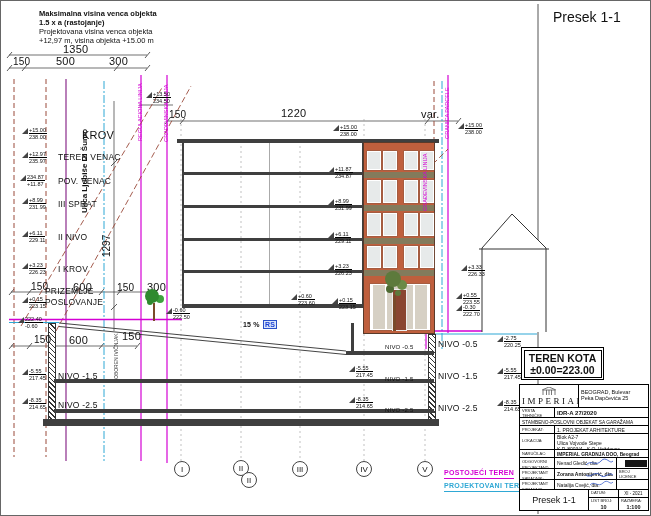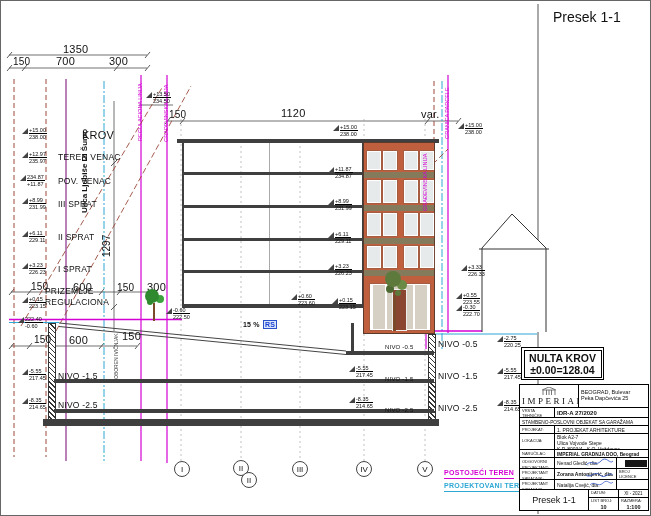--- a/index.html
+++ b/index.html
@@ -166,40 +166,40 @@
   <div class="hatchwall" style="left:427px;top:333px;width:6px;height:87px;"></div>
   <div class="wallv" style="left:350px;top:322px;width:3px;height:30px;"></div>
   <div class="slab" style="left:345px;top:350px;width:88px;height:4px;"></div>
   <div class="slab" style="left:53px;top:378px;width:380px;height:4px;"></div>
   <div class="slab" style="left:53px;top:408px;width:380px;height:4px;"></div>
   <div class="slab" style="left:42px;top:418px;width:396px;height:7px;"></div>
 
   <div id="anno-layer" class="abs" style="left:0;top:0;width:651px;height:516px;z-index:6;pointer-events:none;">
       <div class="lab" style="left: 62px; top: 43px; font-size: 11px;">1350</div>
       <div class="lab" style="left: 12px; top: 56px; font-size: 10px;">150</div>
-      <div class="lab" style="left: 55px; top: 55px; font-size: 11px;">700</div>
+      <div class="lab" style="left: 55px; top: 55px; font-size: 11px;">500</div>
       <div class="lab" style="left: 108px; top: 55px; font-size: 11px;">300</div>
       <div class="lab" style="left: 168px; top: 109px; font-size: 10px;">150</div>
-      <div class="lab" style="left: 280px; top: 107px; font-size: 11px;">1120</div>
+      <div class="lab" style="left: 280px; top: 107px; font-size: 11px;">1220</div>
       <div class="lab" style="left: 420px; top: 108px; font-size: 11px;">var.</div>
       <div class="lab" style="left: 30px; top: 281px; font-size: 10px;">150</div>
       <div class="lab" style="left: 72px; top: 281px; font-size: 11px;">600</div>
       <div class="lab" style="left: 116px; top: 282px; font-size: 10px;">150</div>
       <div class="lab" style="left: 146px; top: 281px; font-size: 11px;">300</div>
       <div class="lab" style="left: 33px; top: 334px; font-size: 10px;">150</div>
       <div class="lab" style="left: 68px; top: 334px; font-size: 11px;">600</div>
       <div class="lab" style="left: 121px; top: 330px; font-size: 11px;">150</div>
       <div class="lab" style="left: 57px; top: 129px; font-size: 11px; margin-left: 24px;">KROV</div>
       <div class="lab" style="left: 57px; top: 152px; font-size: 8.5px;">TEREN VENAC</div>
       <div class="lab" style="left: 57px; top: 176px; font-size: 8.5px;">POV. VENAC</div>
       <div class="lab" style="left: 57px; top: 199px; font-size: 8.5px;">III  SPRAT</div>
-      <div class="lab" style="left: 57px; top: 232px; font-size: 8.5px;">II SPRAT</div>
-      <div class="lab" style="left: 57px; top: 264px; font-size: 8.5px;">I  SPRAT</div>
+      <div class="lab" style="left: 57px; top: 232px; font-size: 8.5px;">II NIVO</div>
+      <div class="lab" style="left: 57px; top: 264px; font-size: 8.5px;">I  KROV</div>
       <div class="lab" style="left: 44px; top: 286px; font-size: 8.5px;">PRIZEMLJE</div>
-      <div class="lab" style="left: 44px; top: 297px; font-size: 8.5px;">REGULACIONA</div>
+      <div class="lab" style="left: 44px; top: 297px; font-size: 8.5px;">POSLOVANJE</div>
       <div class="lab" style="left: 57px; top: 371px; font-size: 8.5px;">NIVO -1.5</div>
       <div class="lab" style="left: 57px; top: 400px; font-size: 8.5px;">NIVO -2.5</div>
       <div class="lab" style="left: 437px; top: 339px; font-size: 8.5px;">NIVO -0.5</div>
       <div class="lab" style="left: 437px; top: 371px; font-size: 8.5px;">NIVO -1.5</div>
       <div class="lab" style="left: 437px; top: 403px; font-size: 8.5px;">NIVO -2.5</div>
       <div class="lab" style="left: 384px; top: 343px; font-size: 6px;">NIVO -0.5</div>
       <div class="lab" style="left: 384px; top: 375px; font-size: 6px;">NIVO -1.5</div>
       <div class="lab" style="left: 384px; top: 406px; font-size: 6px;">NIVO -2.5</div>
       <div class="lab bold" style="left: 242px; top: 320px; font-size: 7px;">15 %</div>
       <div class="lab bold boxed" style="left: 262px; top: 319px; font-size: 7px; color: rgb(26, 63, 212);">RS</div>
@@ -323,30 +323,36 @@
         <div class="ev-b">214.65</div>
       </div>
       <div class="bubble" style="left: 173px; top: 460px;">I</div>
       <div class="bubble" style="left: 232px; top: 459px;">II</div>
       <div class="bubble" style="left: 240px; top: 471px;">II</div>
       <div class="bubble" style="left: 291px; top: 460px;">III</div>
       <div class="bubble" style="left: 355px; top: 460px;">IV</div>
       <div class="bubble" style="left: 416px; top: 460px;">V</div>
     </div>
 
+  <div class="note">
+    <div style="font-weight:bold">Maksimalna visina venca objekta</div>
+    <div style="font-weight:bold">1.5 x a (rastojanje)</div>
+    <div>Projektovana visina venca objekta</div>
+    <div>+12,97 m, visina objekta +15.00 m</div>
+  </div>
 
   <div class="sheet-title">Presek 1-1</div>
 
   <div class="legend-line" style="left:443px;top:468px;color:#d400d4;border-bottom:1.2px solid #d400d4;">POSTOJEĆI TEREN</div>
   <div class="legend-line" style="left:443px;top:481px;color:#2fa8d5;border-bottom:1.2px solid #2fa8d5;">PROJEKTOVANI TEREN</div>
 
   <div class="nulta">
     <div class="nulta-in">
-      <div>NULTA KROV</div>
-      <div>±0.00=128.04</div>
+      <div>TEREN KOTA</div>
+      <div>±0.00=223.00</div>
     </div>
   </div>
 
   <div class="tb">
     <div class="tb-row" style="height:22px;">
       <div class="tb-c" style="width:58px;text-align:center;">
         <svg width="14" height="8" style="display:block;margin:1px auto 0;">
           <path d="M1 8 V3 H13 V8 M4.5 3 V8 M7 3 V8 M9.5 3 V8 M0 3 L7 0 L14 3" stroke="#555" stroke-width=".8" fill="none"></path>
         </svg>
         <div class="logo-name">IMPERIAL</div>

